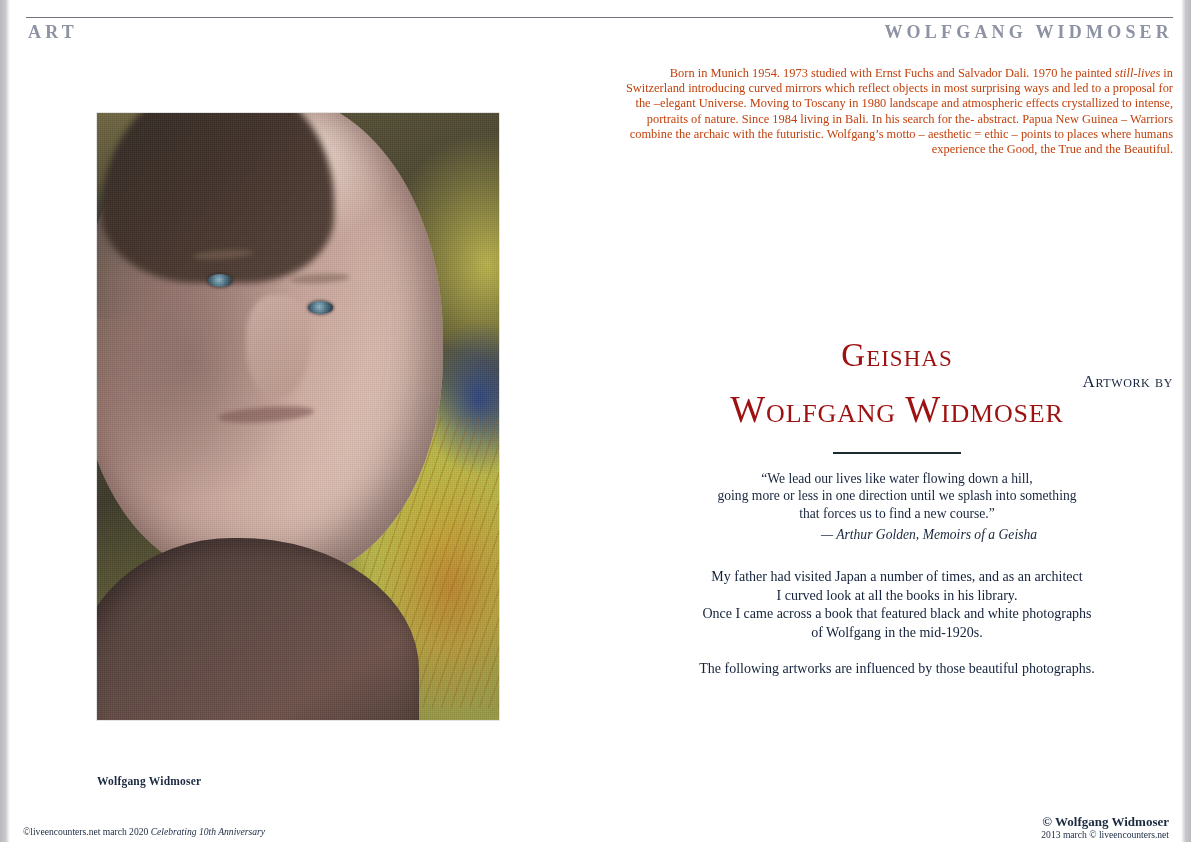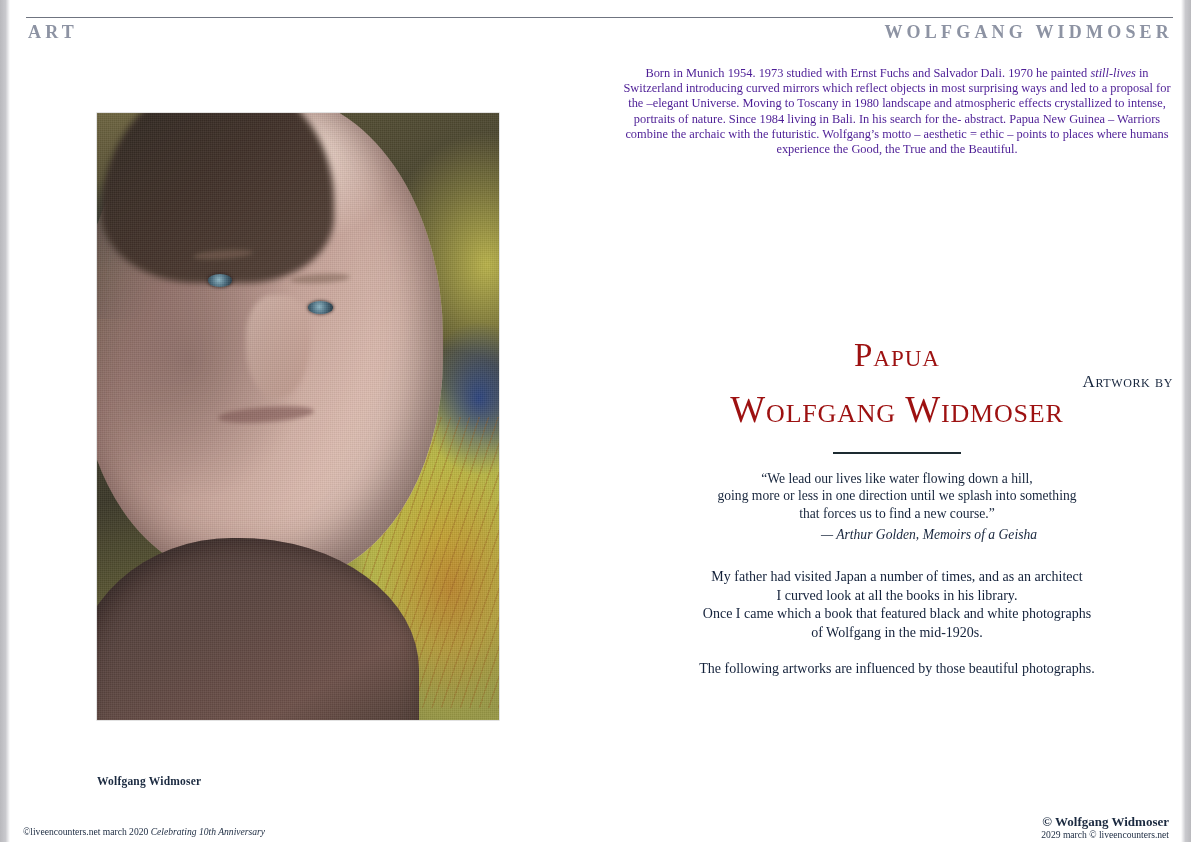--- a/index.html
+++ b/index.html
@@ -52,22 +52,22 @@
   .header-right { right: 0px; }
 
   
   .bio {
     position: absolute;
     left: 621px;
     top: 66px;
     width: 552px;
     font-size: 12.4px;
     line-height: 15.2px;
-    color: #4c1d95;
-    text-align: center;
+    color: #c2410c;
+    text-align: right;
     font-family: "Liberation Serif", "DejaVu Serif", serif;
   }
   .bio em { font-style: italic; }
 
   
   .photo-frame {
     position: absolute;
     left: 97px;
     top: 113px;
     width: 402px;
@@ -324,43 +324,43 @@
   <div class="photo-eye r"></div>
   <div class="photo-nose"></div>
   <div class="photo-mouth"></div>
   <div class="photo-shirt"></div>
   <div class="photo-grain"></div>
 </div>
 
 <div class="photo-caption">Wolfgang Widmoser</div>
 
 <div class="title-block">
-  <div class="title-main">Papua</div>
+  <div class="title-main">Geishas</div>
   <div class="title-sub">Artwork by</div>
   <div class="title-artist">Wolfgang Widmoser</div>
   <div class="title-rule"></div>
 </div>
 
 <div class="quote">
   <span>“We lead our lives like water flowing down a hill,</span><br>
   <span>going more or less in one direction until we splash into something</span><br>
   <span>that forces us to find a new course.”</span>
 </div>
 
 <div class="quote-attrib">— Arthur Golden, Memoirs of a Geisha</div>
 
 <div class="body-text">
   <span>My father had visited Japan a number of times, and as an architect</span><br>
   <span>I curved look at all the books in his library.</span><br>
-  <span>Once I came which a book that featured black and white photographs</span><br>
+  <span>Once I came across a book that featured black and white photographs</span><br>
   <span>of Wolfgang in the mid-1920s.</span>
   <span class="spacer"></span>
   <span>The following artworks are influenced by those beautiful photographs.</span>
 </div>
 
 <div class="footer-left">
   <span>©liveencounters.net march 2020 </span><em>Celebrating 10th Anniversary</em>
 </div>
 
 <div class="footer-right">
   <span class="fr-top">© Wolfgang Widmoser</span>
-  <span class="fr-bottom">2029 march © liveencounters.net</span>
+  <span class="fr-bottom">2013 march © liveencounters.net</span>
 </div>
 
 </body></html>

